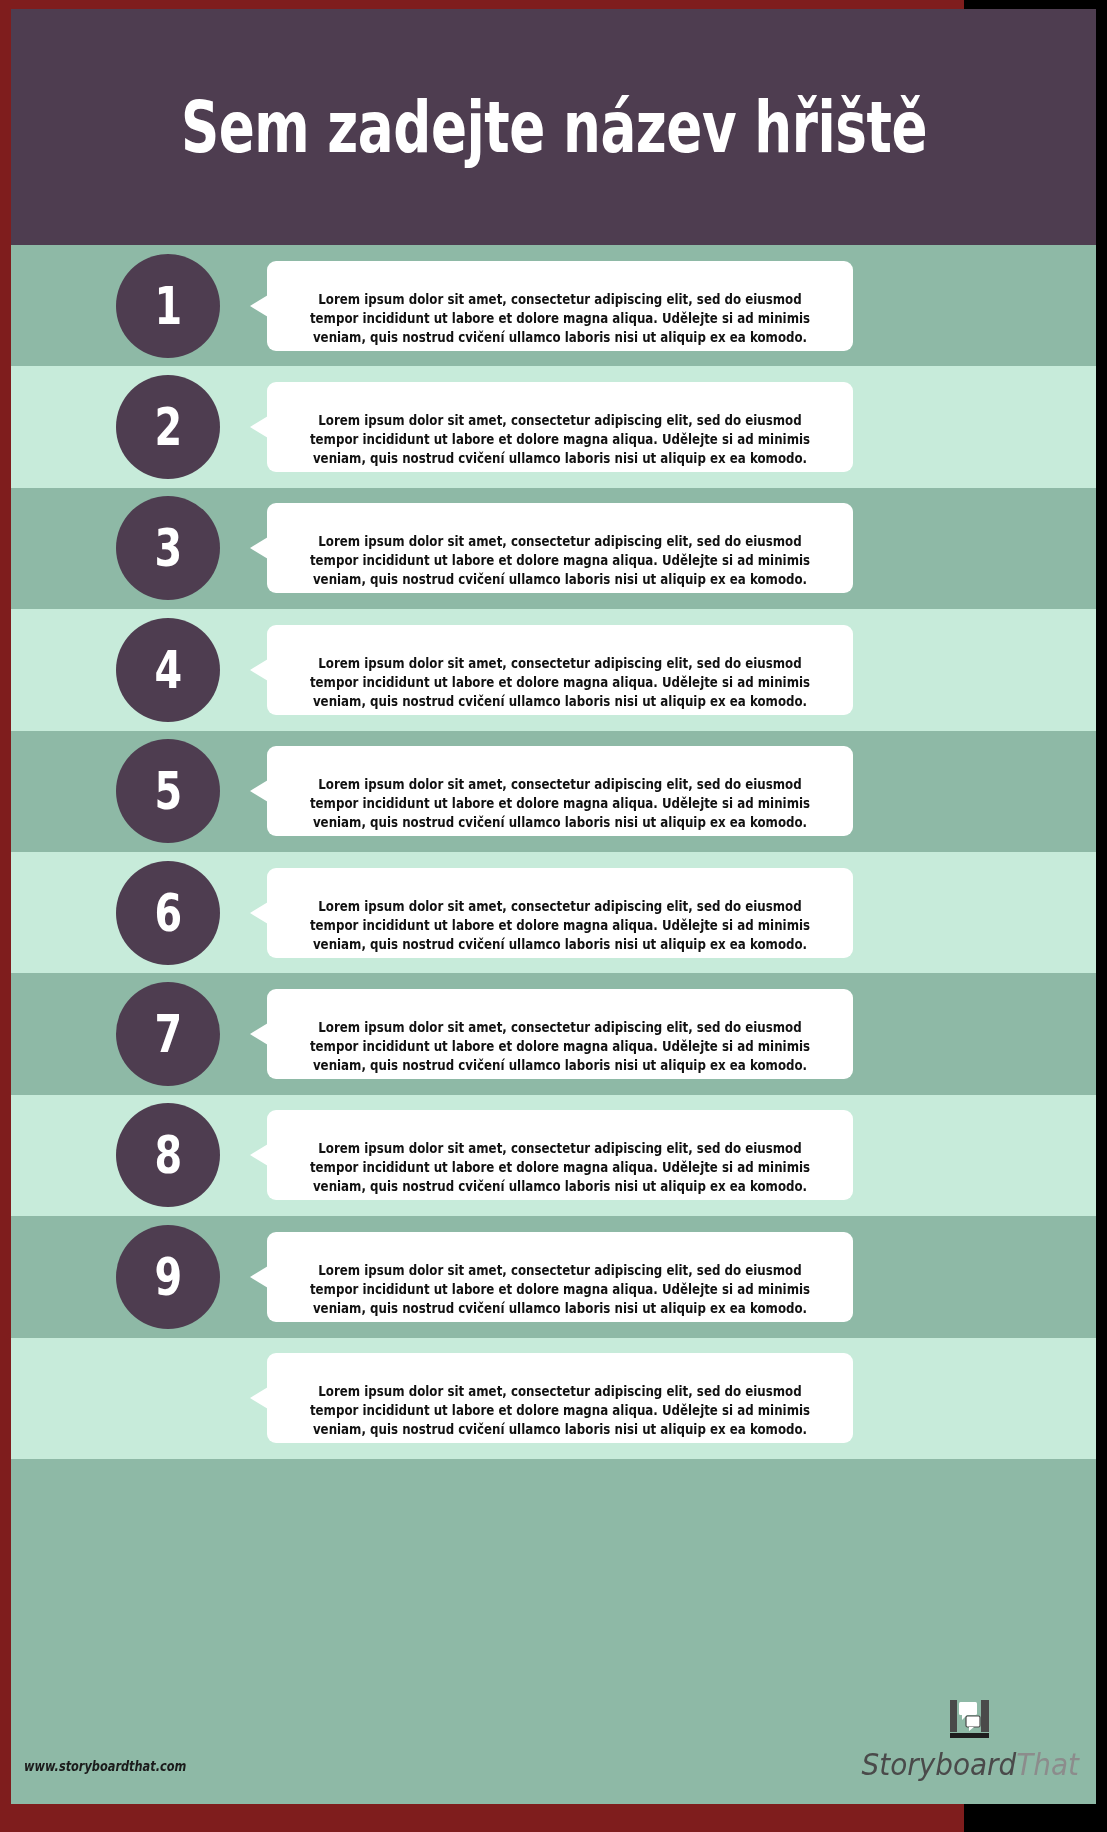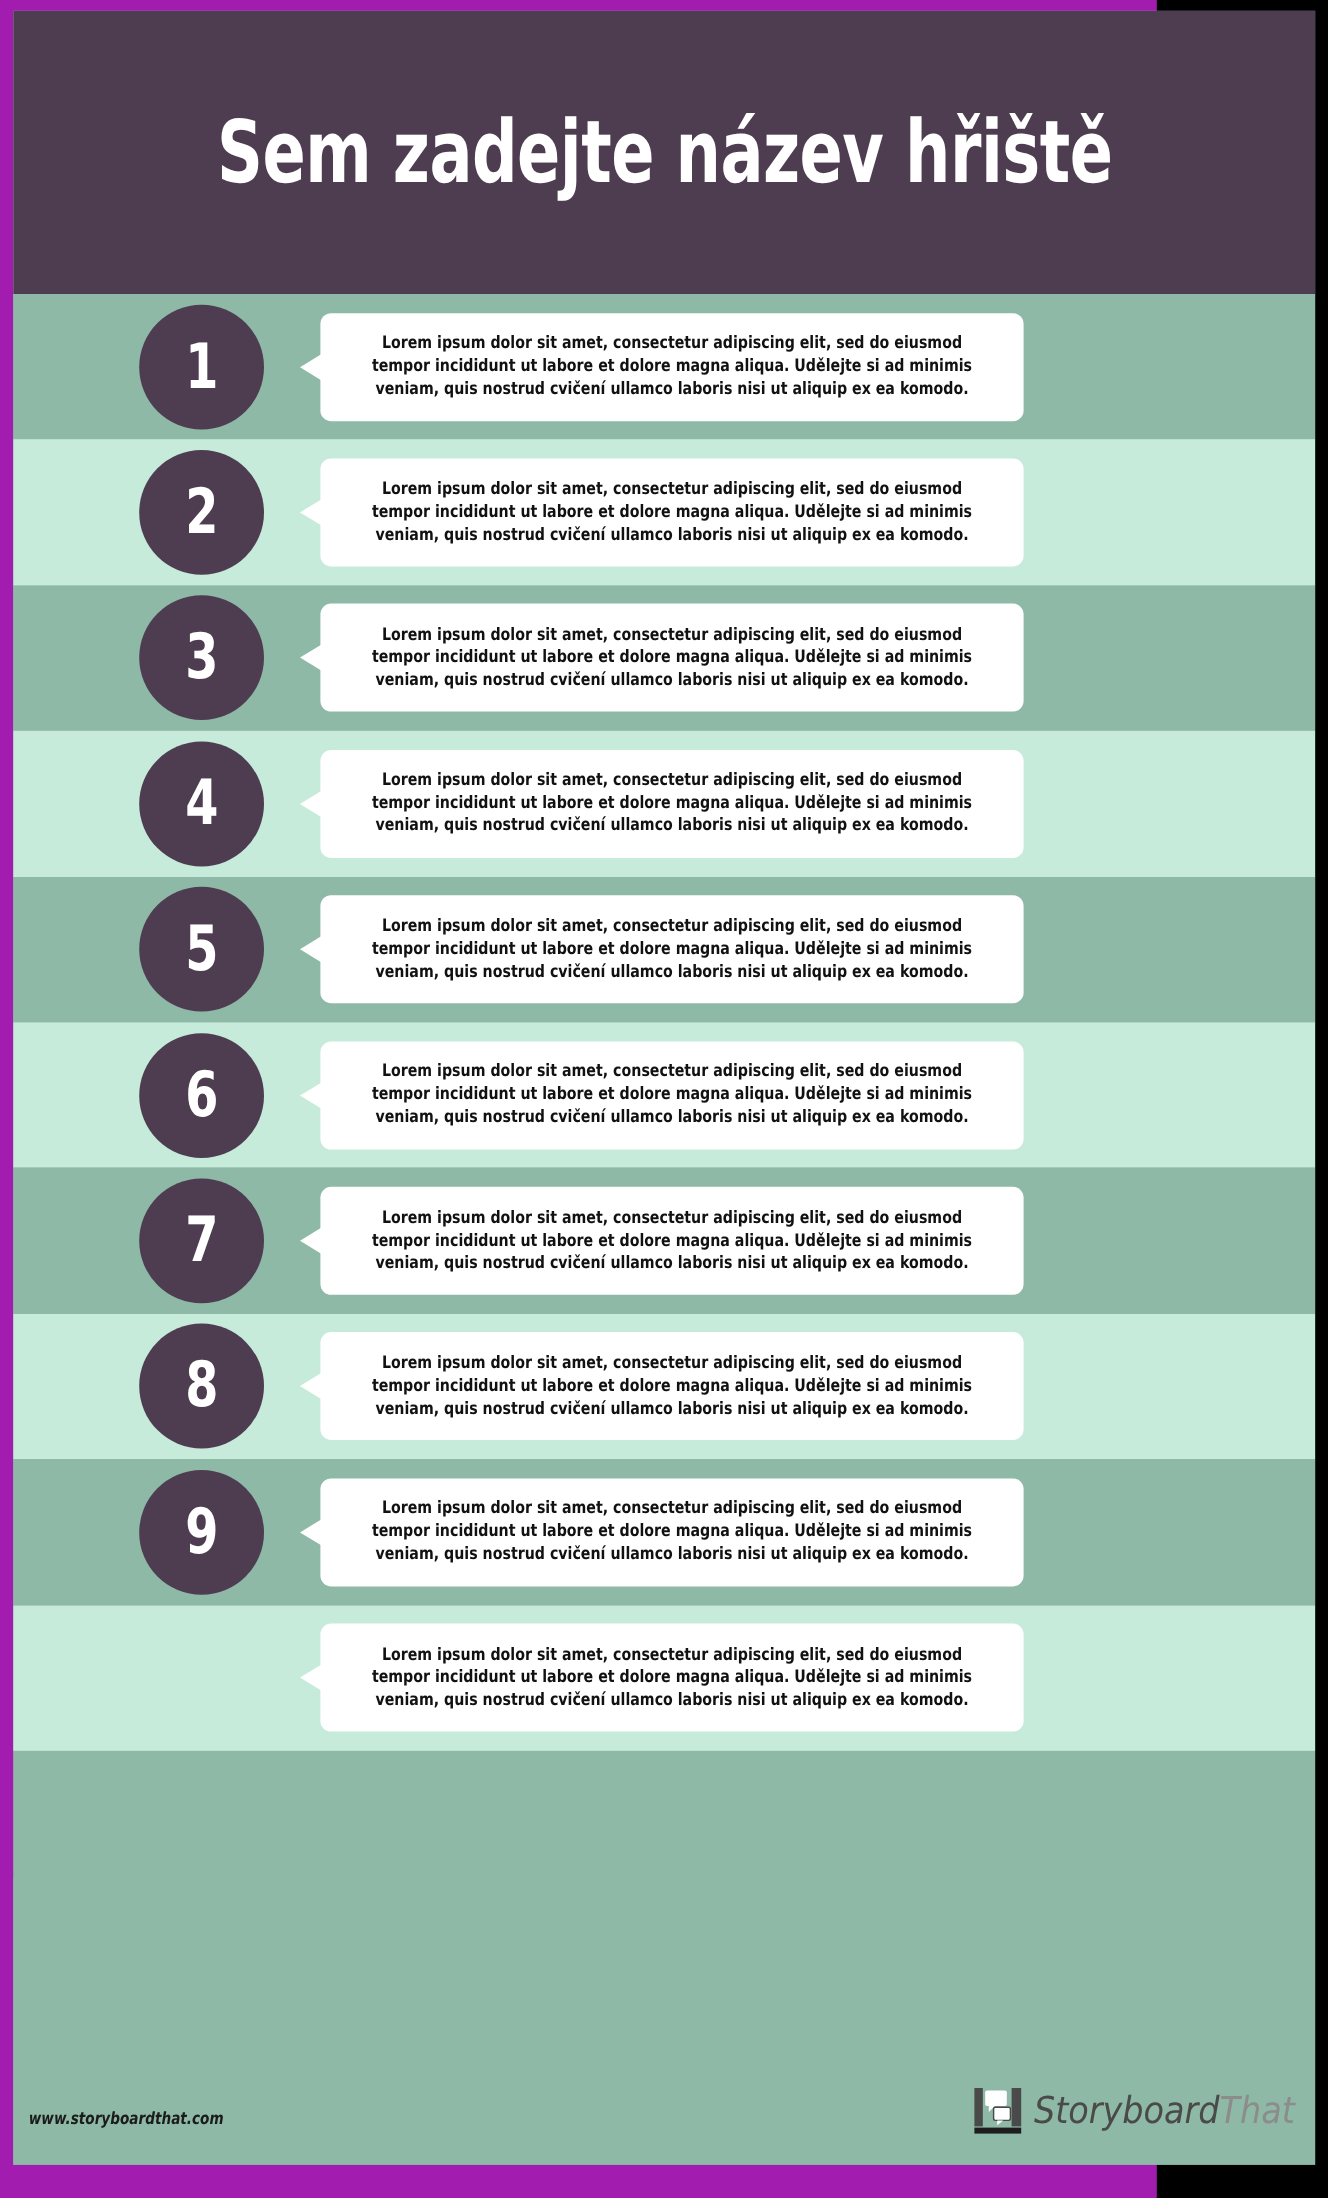--- a/index.html
+++ b/index.html
@@ -14,21 +14,21 @@
     font-family: "Liberation Sans", sans-serif;
   }
 
   
   #poster {
     position: absolute;
     left: 0;
     top: 0;
     width: 964px;
     height: 1832px;
-    background: #a21caf;
+    background: #7f1d1d;
     box-sizing: border-box;
   }
 
   
   #canvas {
     position: absolute;
     left: 11px;
     top: 9px;
     width: 1085px;
     height: 1795px;
@@ -104,21 +104,21 @@
   .bubble {
     position: absolute;
     left: 256px;
     top: 50%;
     transform: translateY(-50%);
     width: 586px;
     height: 90px;
     background: #FFFFFF;
     border-radius: 9px;
     display: flex;
-    align-items: center;
+    align-items: flex-end;
     justify-content: center;
     box-sizing: border-box;
     padding: 4px 14px;
     z-index: 2;
   }
   .bubble::before {
     content: "";
     position: absolute;
     left: -17px;
     top: 50%;
@@ -162,20 +162,21 @@
     transform: scaleX(0.9);
     transform-origin: left center;
   }
   #logo {
     position: absolute;
     right: 17px;
     bottom: 24px;
     display: flex;
     align-items: center;
     gap: 9px;
+    flex-direction: column;
   }
   #logo-mark {
     width: 42px;
     height: 42px;
     flex: none;
   }
   #logo-text {
     font-family: "Liberation Sans Narrow", "DejaVu Sans Condensed", "Liberation Sans", sans-serif;
     font-size: 31px;
     font-weight: normal;

